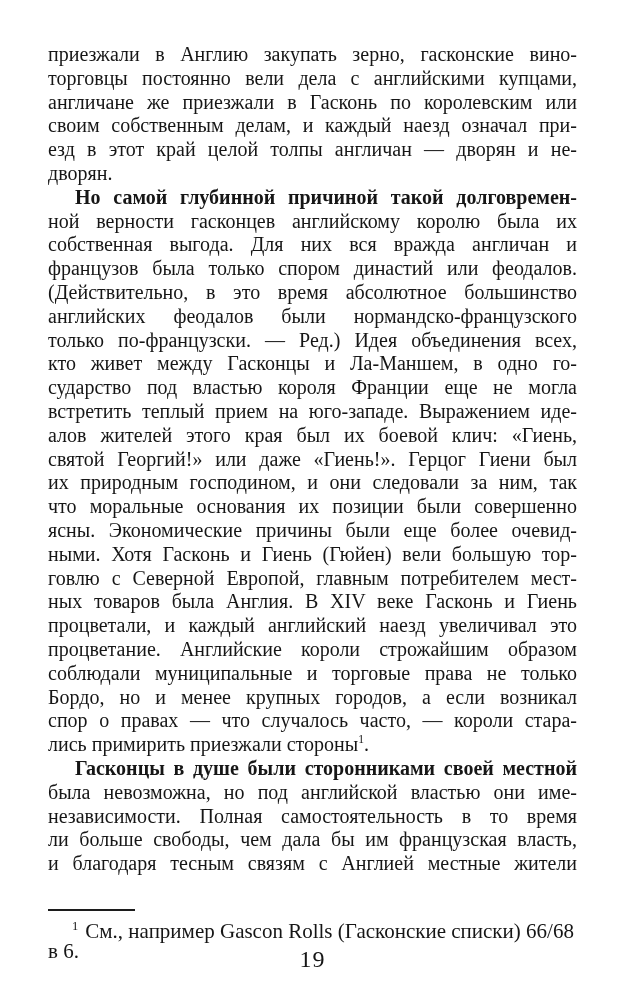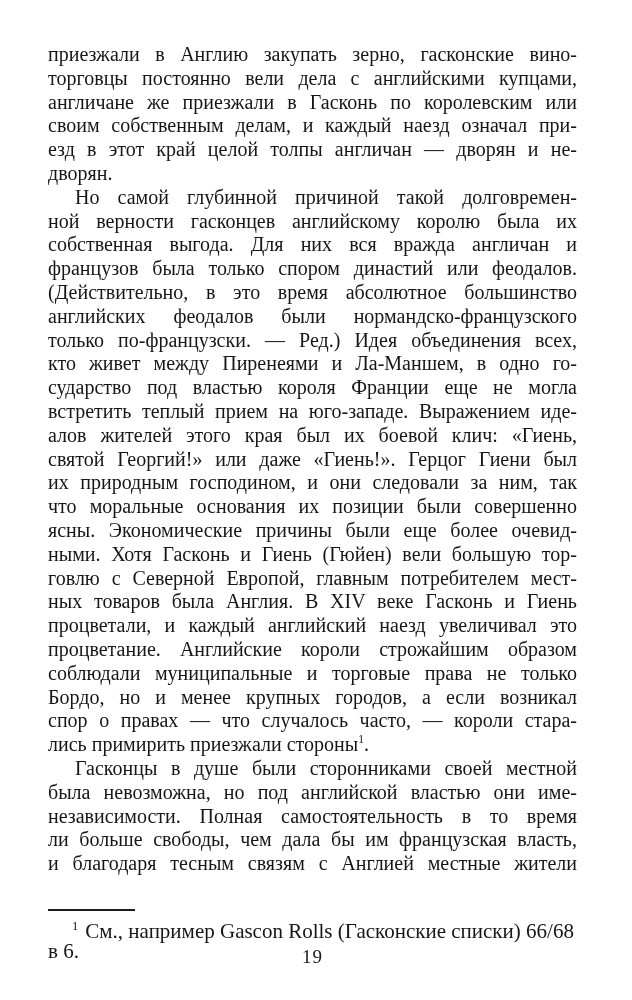--- a/index.html
+++ b/index.html
@@ -22,21 +22,21 @@
     font-size: 20px;
     line-height: 23.8px;
   }
   .para { margin: 0; }
   .line {
     text-align: justify;
     text-align-last: justify;
     white-space: normal;
   }
   .line.endline { text-align-last: left; }
-  .para.indent .line:first-child { text-indent: 27px; }
+  .para.indent .line:first-child { text-indent: 27px; font-weight: bold; }
   .i { }
   .sup {
     vertical-align: super;
     font-size: 0.58em;
     line-height: 0;
   }
   .fn-rule {
     position: absolute;
     left: 48px; top: 909px;
     width: 87px; height: 0;
@@ -53,21 +53,21 @@
   .footnote sup {
     font-size: 0.6em;
     line-height: 0;
   }
   .footnote .fn-text { padding-left: 7px; }
   .page-number {
     position: absolute;
     left: 0; top: 946px;
     width: 625px;
     text-align: center;
-    font-size: 19px;
+    font-size: 24px;
     letter-spacing: 1px;
   }
 </style>
 </head>
 <body>
 
 <div class="page">
   <div class="body-text">
       <div class="para">
         <div class="line"><span>приезжали в Англию закупать зерно, гасконские вино-</span></div>
@@ -78,21 +78,21 @@
         <div class="line endline"><span>дворян.</span></div>
       </div>
       <div class="para indent">
         <div class="line"><span>Но самой глубинной причиной такой долговремен-</span></div>
         <div class="line"><span>ной верности гасконцев английскому королю была их</span></div>
         <div class="line"><span>собственная выгода. Для них вся вражда англичан и</span></div>
         <div class="line"><span>французов была только спором династий или феодалов.</span></div>
         <div class="line"><span>(Действительно, в это время абсолютное большинство</span></div>
         <div class="line"><span>английских феодалов были нормандско-французского</span></div>
         <div class="line"><span>только по-французски. — </span><span class="i">Ред.</span><span>) Идея объединения всех,</span></div>
-        <div class="line"><span>кто живет между Пиренеями и Ла-Маншем, в одно го-</span></div>
+        <div class="line"><span>кто живет между Гасконцы и Ла-Маншем, в одно го-</span></div>
         <div class="line"><span>сударство под властью короля Франции еще не могла</span></div>
         <div class="line"><span>встретить теплый прием на юго-западе. Выражением иде-</span></div>
         <div class="line"><span>алов жителей этого края был их боевой клич: «Гиень,</span></div>
         <div class="line"><span>святой Георгий!» или даже «Гиень!». Герцог Гиени был</span></div>
         <div class="line"><span>их природным господином, и они следовали за ним, так</span></div>
         <div class="line"><span>что моральные основания их позиции были совершенно</span></div>
         <div class="line"><span>ясны. Экономические причины были еще более очевид-</span></div>
         <div class="line"><span>ными. Хотя Гасконь и Гиень (Гюйен) вели большую тор-</span></div>
         <div class="line"><span>говлю с Северной Европой, главным потребителем мест-</span></div>
         <div class="line"><span>ных товаров была Англия. В XIV веке Гасконь и Гиень</span></div>

